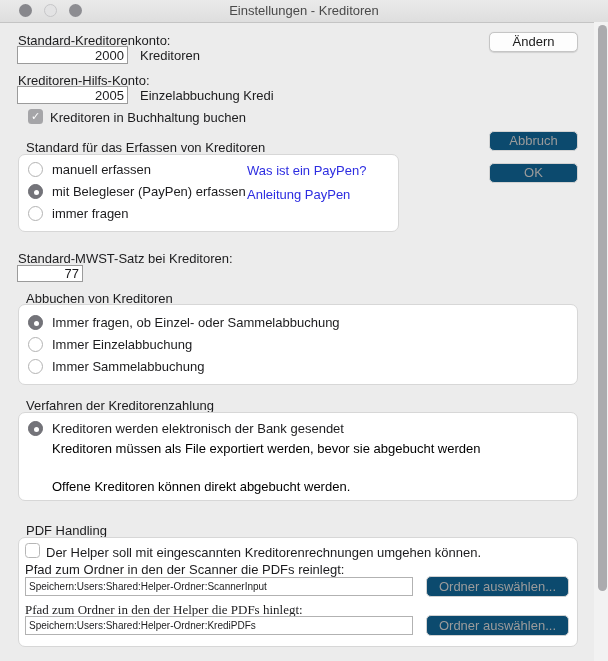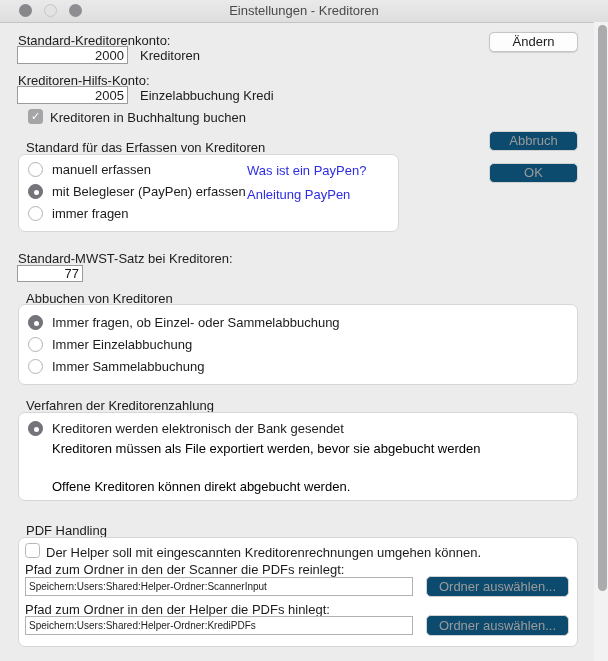--- a/index.html
+++ b/index.html
@@ -145,21 +145,21 @@
 
   <div class="group-title" style="left:26px;top:523px;">PDF Handling</div>
   <div class="panel" style="left:18px;top:537px;width:560px;height:110px;">
     <div class="cb off" style="left:6px;top:5px;"></div>
     <div class="lbl" style="left:27px;top:7px;">Der Helper soll mit eingescannten Kreditorenrechnungen umgehen können.</div>
 
     <div class="lbl" style="left:6px;top:24px;">Pfad zum Ordner in den der Scanner die PDFs reinlegt:</div>
     <input class="txtinput path" style="left: 6px; top: 39px; width: 388px; height: 19px;" value="Speichern:Users:Shared:Helper-Ordner:ScannerInput">
     <div class="btn btn-gray" style="left:407px;top:38px;width:143px;height:21px;line-height:19px;">Ordner auswählen...</div>
 
-    <div class="lbl" style="left:6px;top:64px;">Pfad zum Ordner in den der Helper die PDFs hinlegt:</div>
+    <div class="lbl" style="left:6px;top:64px;font-family:Liberation Serif, serif;">Pfad zum Ordner in den der Helper die PDFs hinlegt:</div>
     <input class="txtinput path" style="left: 6px; top: 78px; width: 388px; height: 19px;" value="Speichern:Users:Shared:Helper-Ordner:KrediPDFs">
     <div class="btn btn-gray" style="left:407px;top:77px;width:143px;height:21px;line-height:19px;">Ordner auswählen...</div>
   </div>
 
   <div class="scroll-track"></div>
   <div class="scroll-thumb"></div>
 
 </div>
 
 </body></html>

